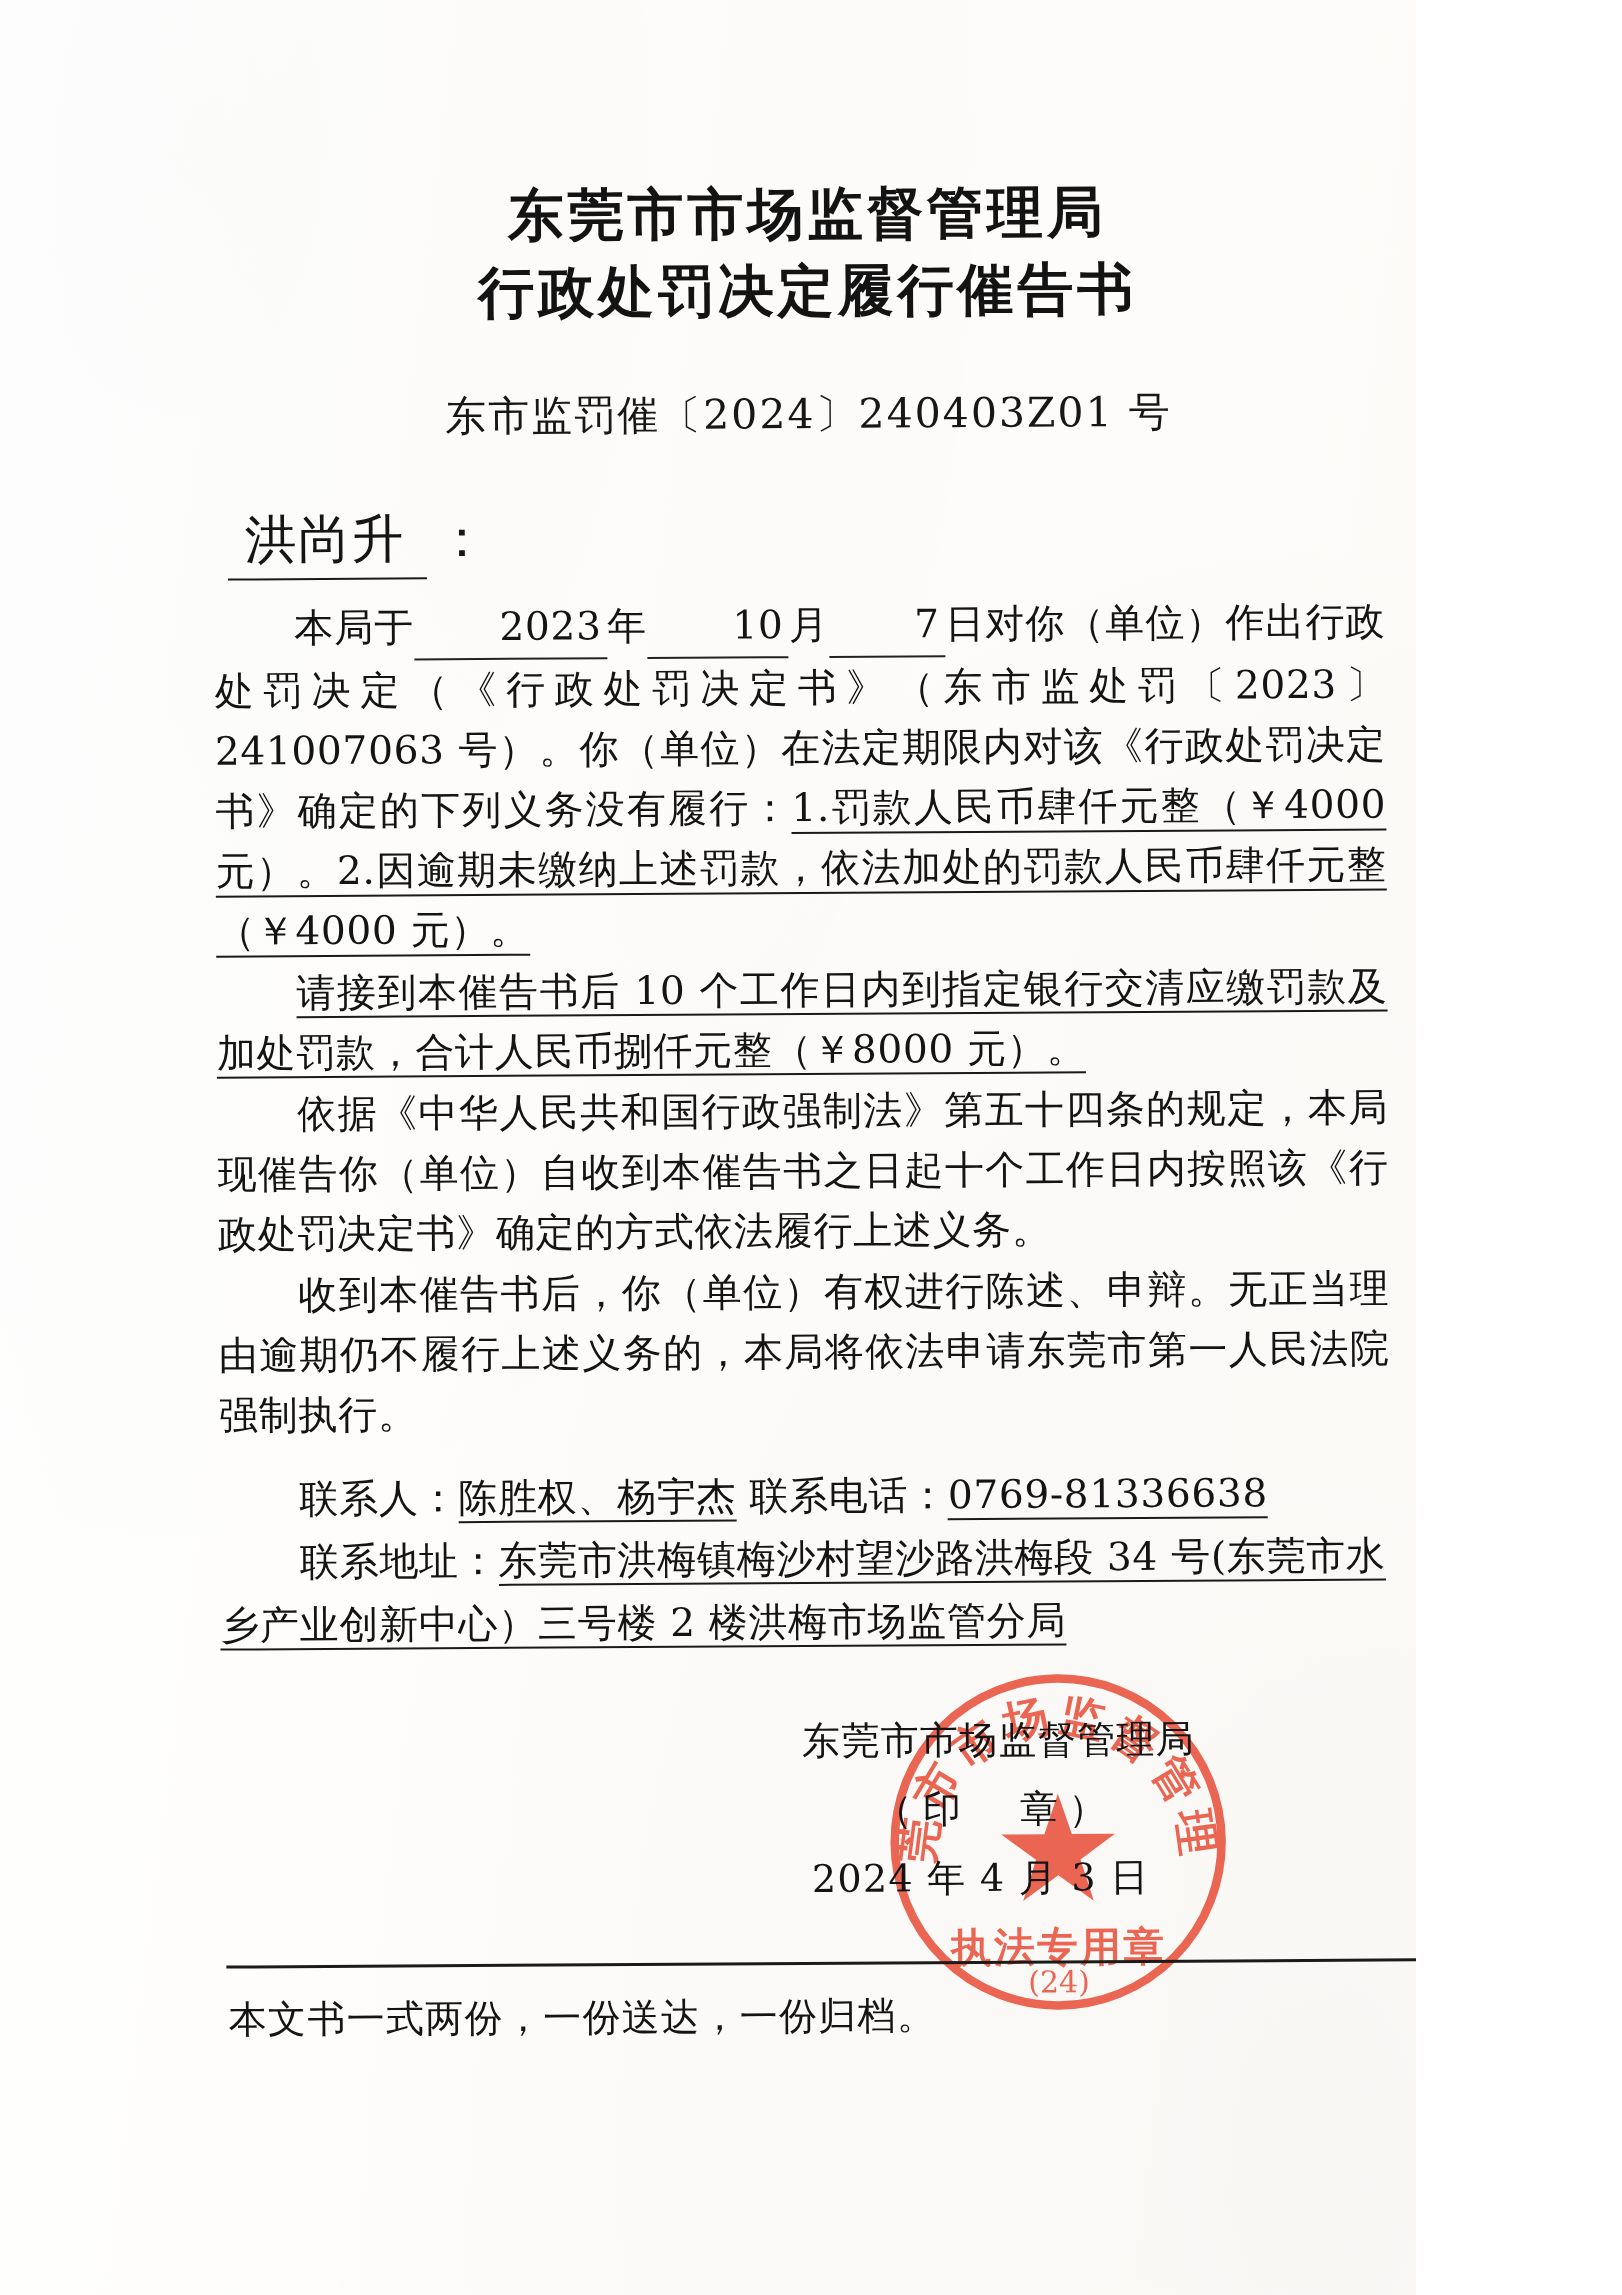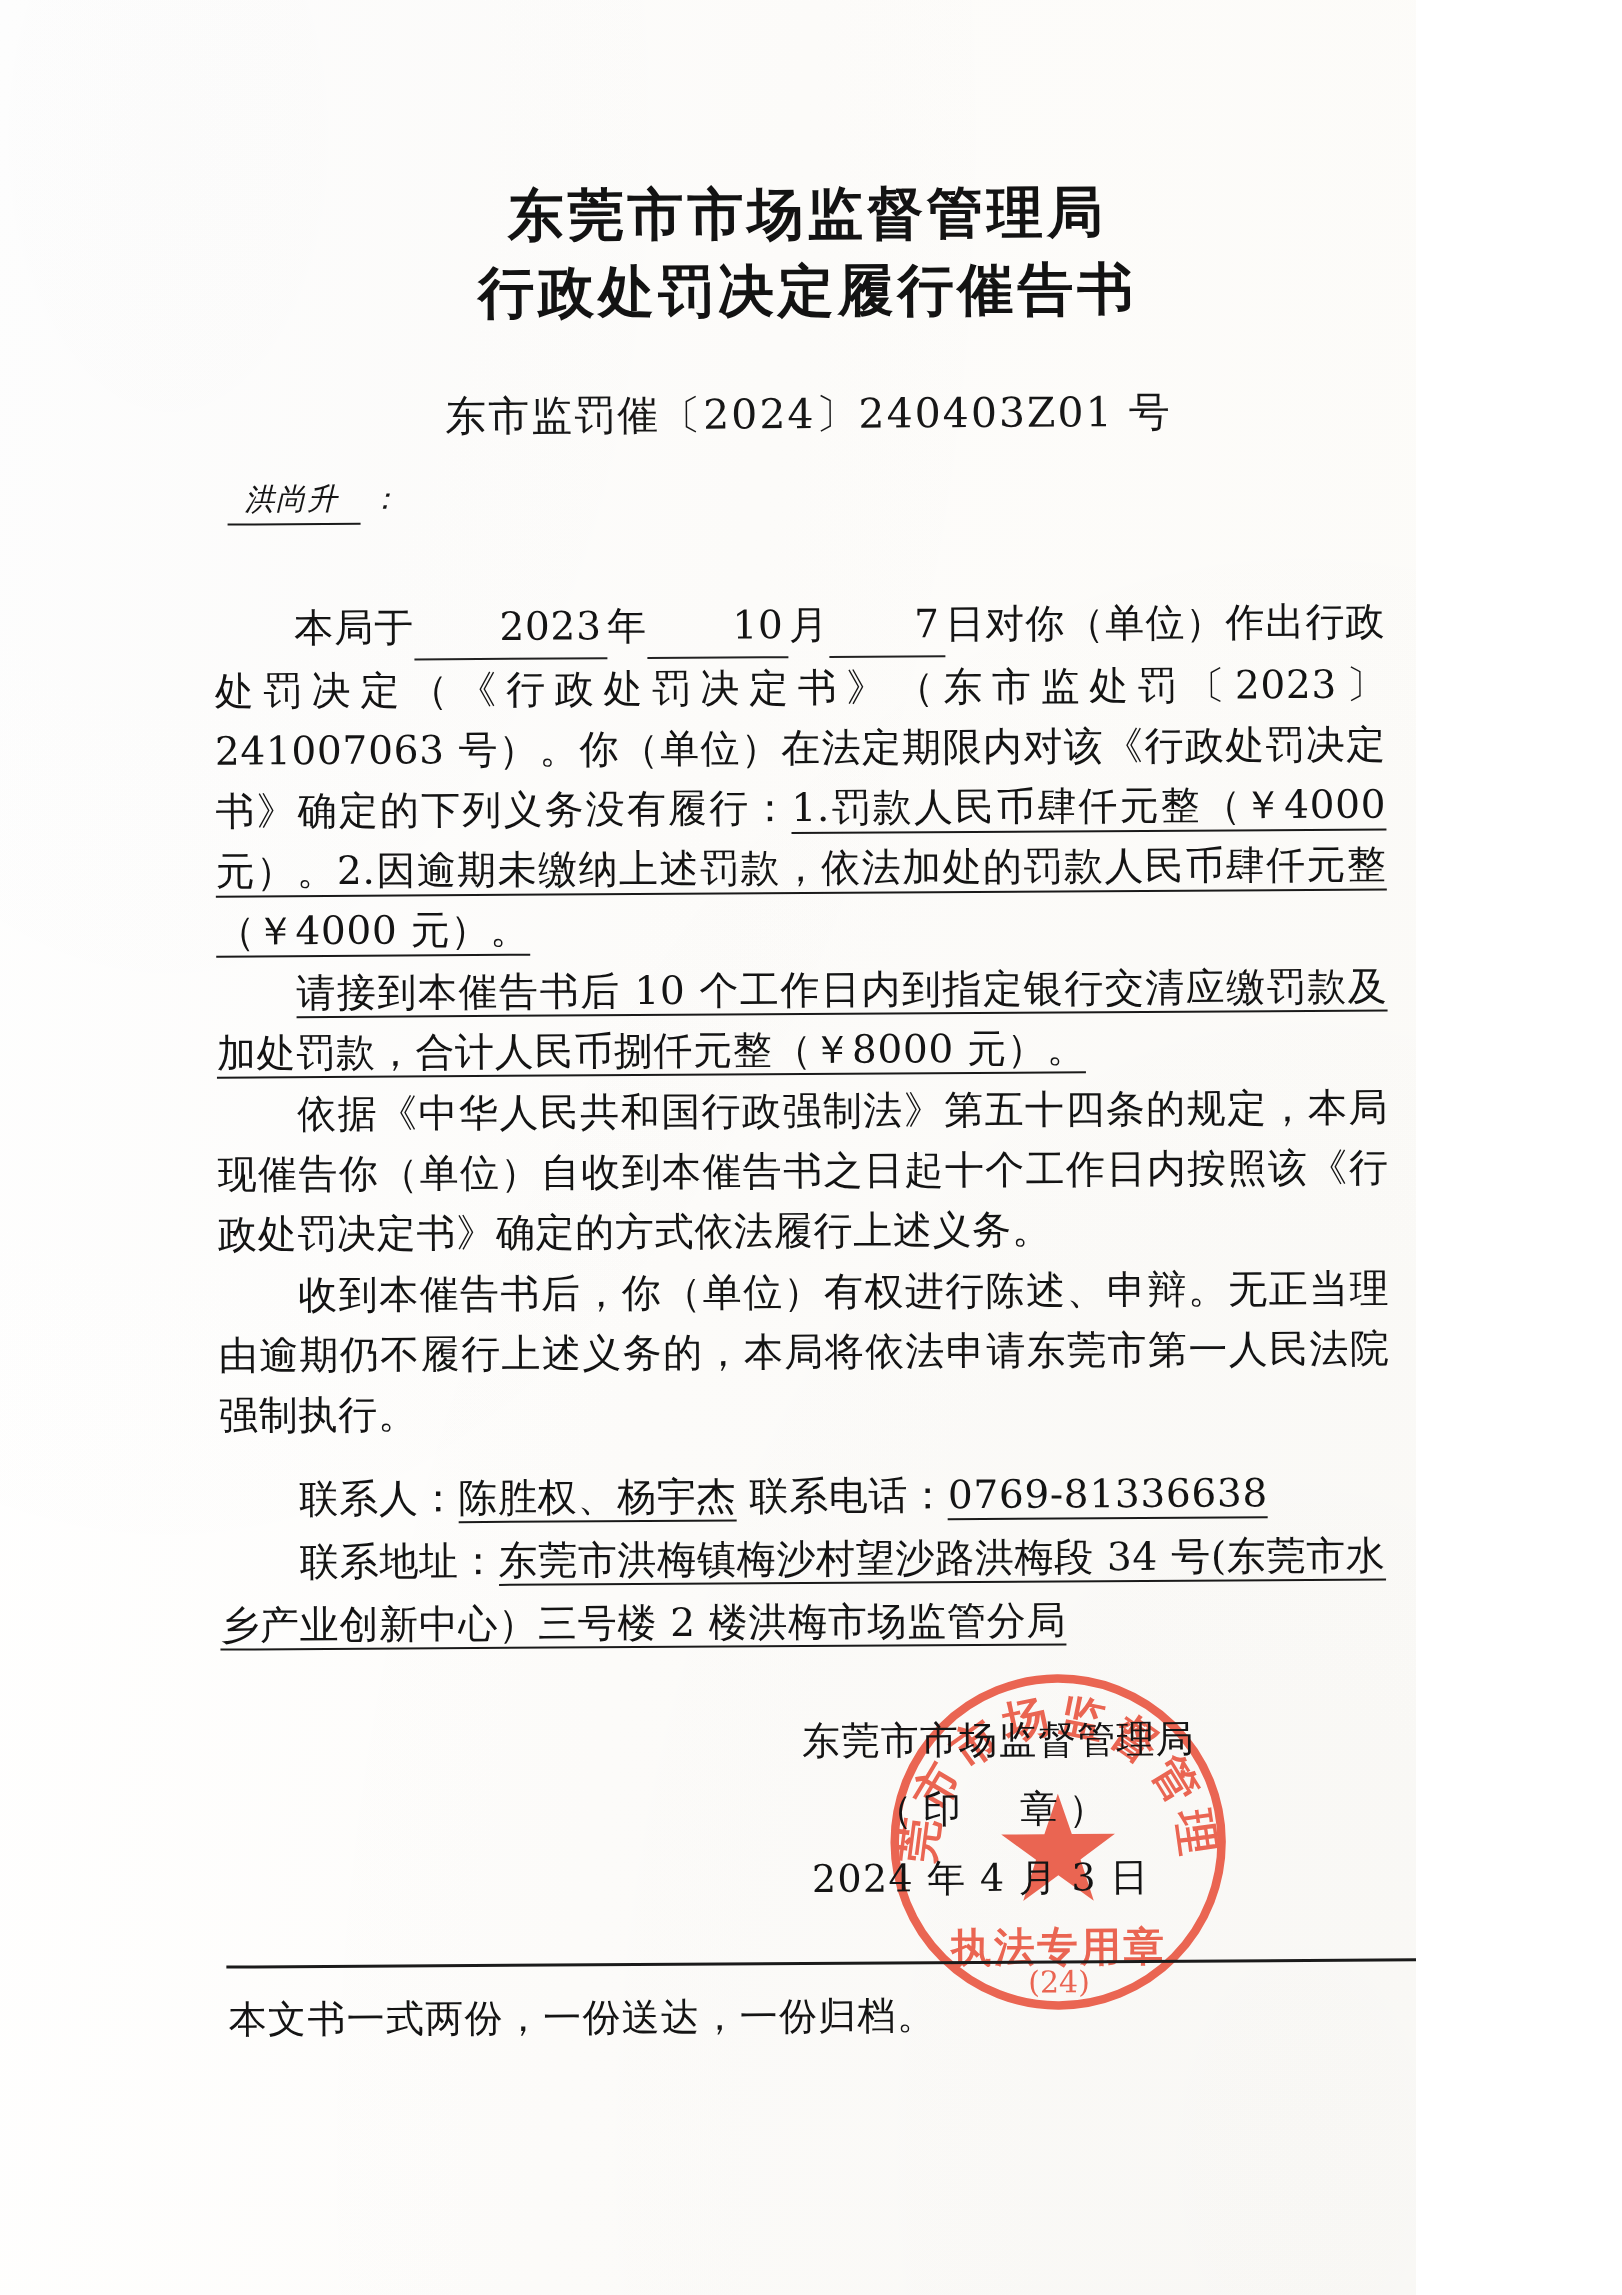--- a/index.html
+++ b/index.html
@@ -67,26 +67,25 @@
     text-align: center;
     font-size: 41px;
     letter-spacing: 2px;
     color: #171717;
   }
 
   
   .recipient-row {
     position: absolute;
     left: 230px;
-    top: 476px;
-    font-size: 30px;
+    top: 502px;
+    font-size: 52px;
     letter-spacing: 1.3px;
     color: #151515;
     white-space: nowrap;
-    font-style: italic;
   }
   .recipient-name {
     border-bottom: 2.6px solid #1a1a1a;
     padding: 0 22px 2.6px 17px;
     display: inline-block;
   }
   .recipient-colon {
     display: inline-block;
     padding-left: 9.2px;
   }

